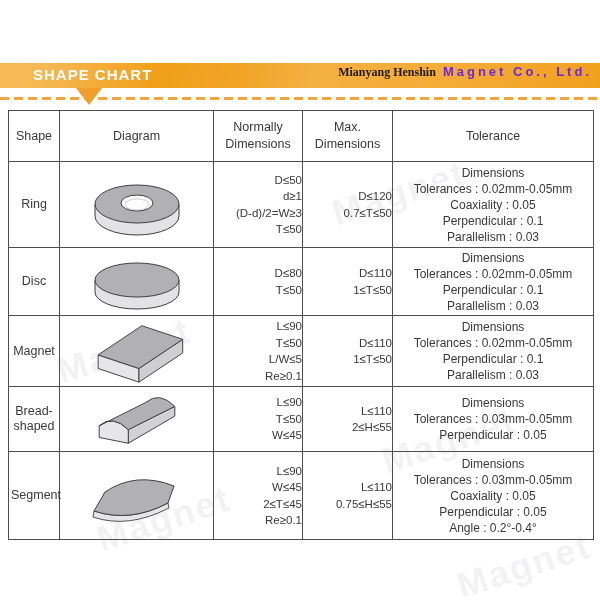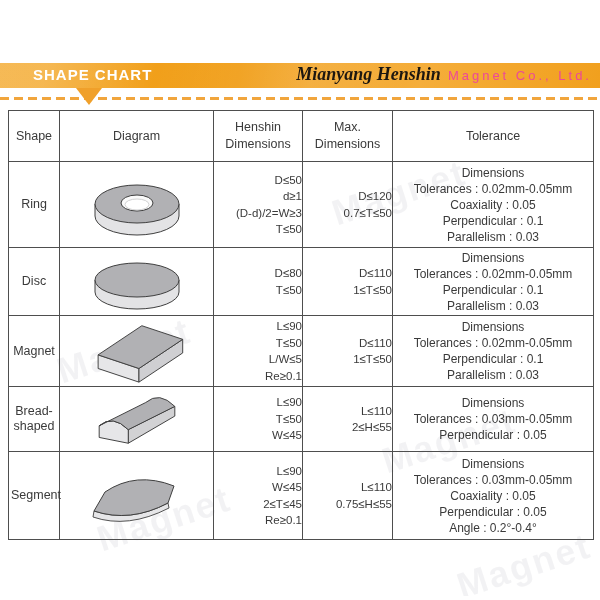--- a/index.html
+++ b/index.html
@@ -17,22 +17,22 @@
     background:linear-gradient(105deg, rgba(255,255,255,.22) 8%, transparent 26%, rgba(255,255,255,.14) 52%, transparent 68%);
   }
   .ribbon-title{
     position:absolute; left:33px; top:66px; z-index:2;
     color:#ffffff; font-weight:bold; font-size:15px; letter-spacing:1px;
   }
   .company{
     position:absolute; right:8px; top:64px; z-index:2; white-space:nowrap;
     display:flex; align-items:baseline; gap:7px;
   }
-  .company-bold{ font-family:"Liberation Serif",serif; font-weight:bold; font-size:18px; color:#1d1710;font-style:italic; }
-  .company-rest{ font-size:13px; letter-spacing:3px; color:#ec4899; }
+  .company-bold{ font-family:"Liberation Serif",serif; font-weight:bold; font-size:12px; color:#1d1710; }
+  .company-rest{ font-size:13px; letter-spacing:3px; color:#6d28d9;font-weight:bold; }
   .dashes{
     position:absolute; left:0; top:97px; width:600px; height:3px;
     background:repeating-linear-gradient(90deg,#f1a53c 0 9px, transparent 9px 14px);
   }
   .pointer{
     position:absolute; left:76px; top:88px; width:0; height:0; z-index:3;
     border-left:13px solid transparent; border-right:13px solid transparent;
     border-top:17px solid #f0a02a;
   }
 
@@ -96,21 +96,21 @@
       <col style="width:51px">
         <col style="width:154px">
         <col style="width:89px">
         <col style="width:90px">
         <col style="width:201px">
     </colgroup>
     <tbody>
         <tr>
       <th>Shape</th>
       <th>Diagram</th>
-      <th>Henshin
+      <th>Normally
 Dimensions</th>
       <th>Max.
 Dimensions</th>
       <th>Tolerance</th>
     </tr>
 
     <tr class="r-ring">
       <td class="cell-shape">Ring</td>
       <td class="cell-diagram">
         <svg width="110" height="70" viewBox="0 0 110 70">

